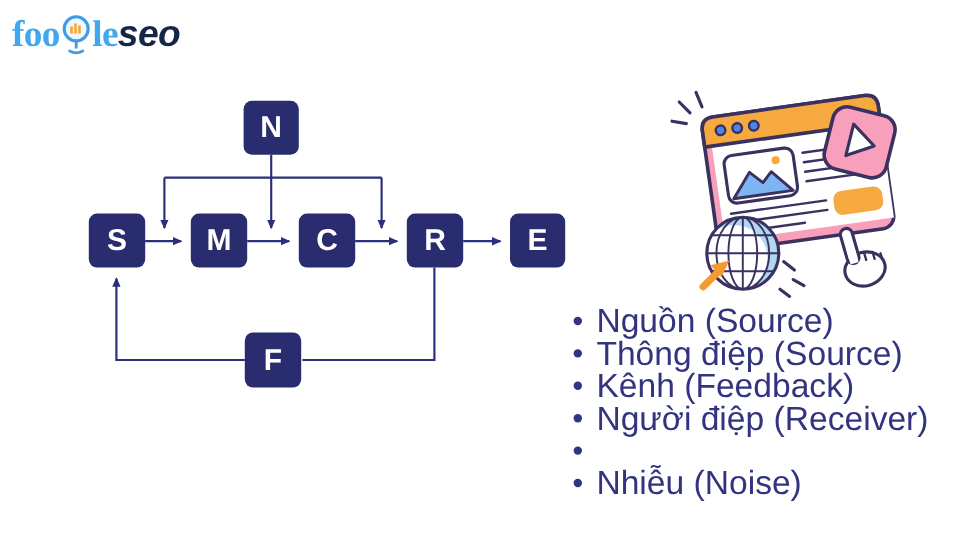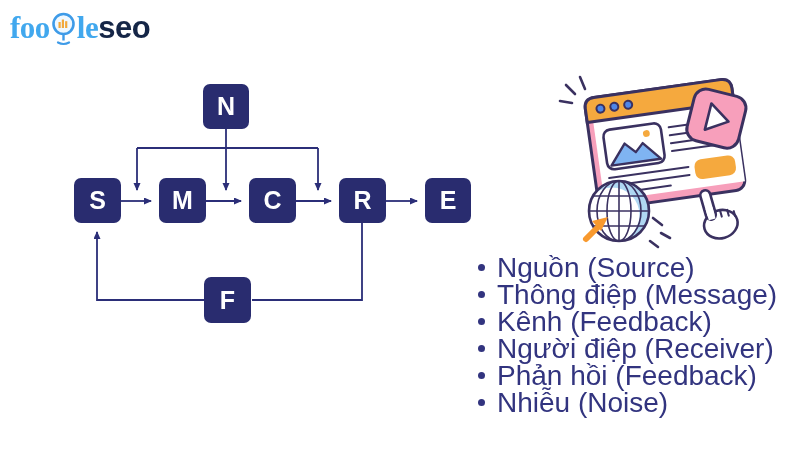--- a/index.html
+++ b/index.html
@@ -9,21 +9,21 @@
     overflow:hidden; font-family:"Liberation Sans", sans-serif;
   }
 
   
   .logo {
     position:absolute; left:10px; top:8px; height:40px;
     display:flex; align-items:center; line-height:40px;
     font-weight:700; font-size:31px; letter-spacing:-0.5px;
   }
   .logo .lt { color:#41A8EE;font-family:Liberation Serif, serif; }
-  .logo .ld { color:#152647; }
+  .logo .ld { color:#152647;font-style:italic; }
   .logo-g { margin:2px 1px 0 1px; display:block; }
 
   
   .title {
     position:absolute; left:435px; top:38px; width:335px;
     text-align:center; font-size:30px; font-weight:800;
     letter-spacing:0.5px; color:#2C3191;
   }
 
   
@@ -198,33 +198,32 @@
     </g>
   </svg>
 
   <ul class="legend">
     <li>
         <span class="dot"></span>
         <span>Nguồn (Source)</span>
       </li>
     <li>
         <span class="dot"></span>
-        <span>Thông điệp (Message)</span>
+        <span>Thông điệp (Source)</span>
       </li>
     <li>
         <span class="dot"></span>
         <span>Kênh (Feedback)</span>
       </li>
     <li>
         <span class="dot"></span>
         <span>Người điệp (Receiver)</span>
       </li>
     <li>
         <span class="dot"></span>
-        <span>Phản hồi (Feedback)</span>
       </li>
     <li>
         <span class="dot"></span>
         <span>Nhiễu (Noise)</span>
       </li>
   </ul>
 
 </div>
 
 </body></html>

